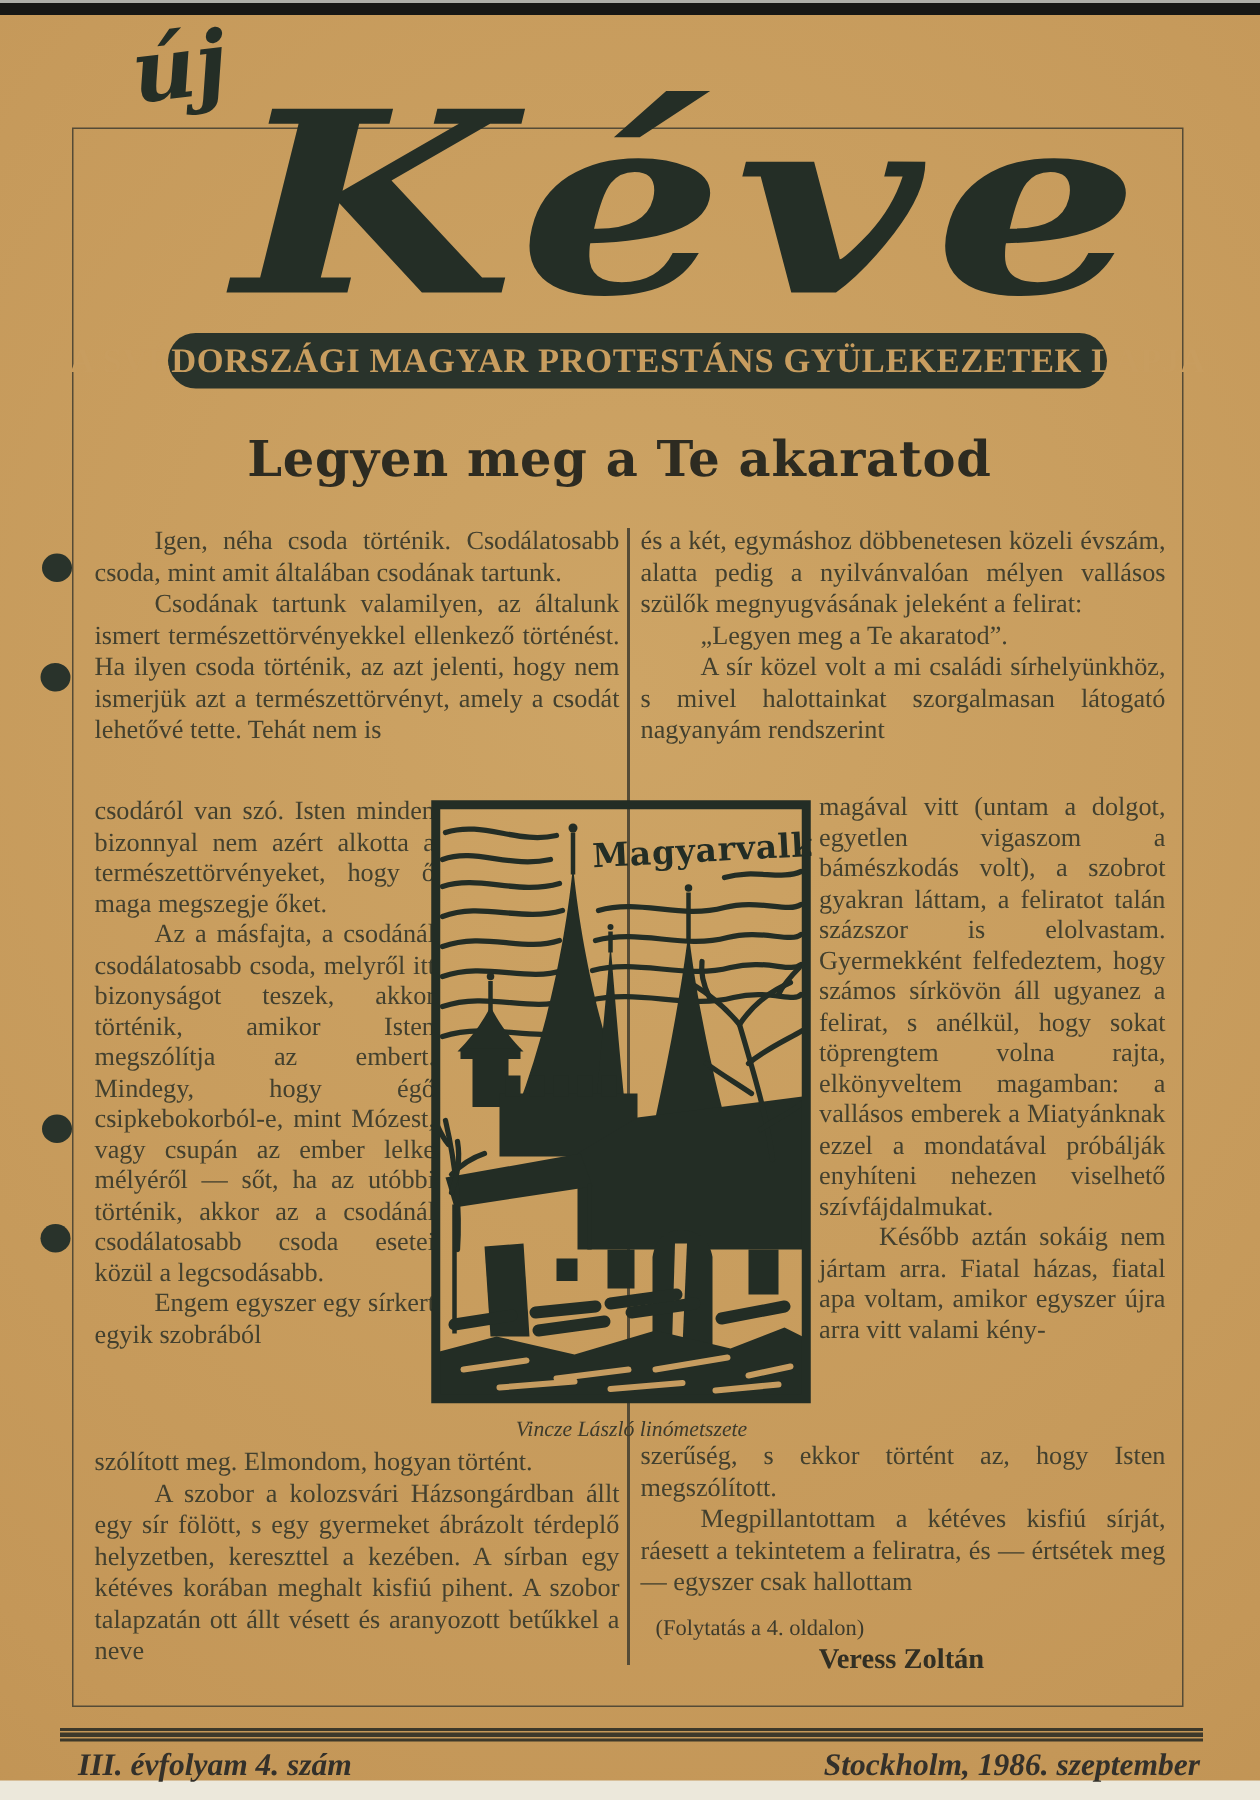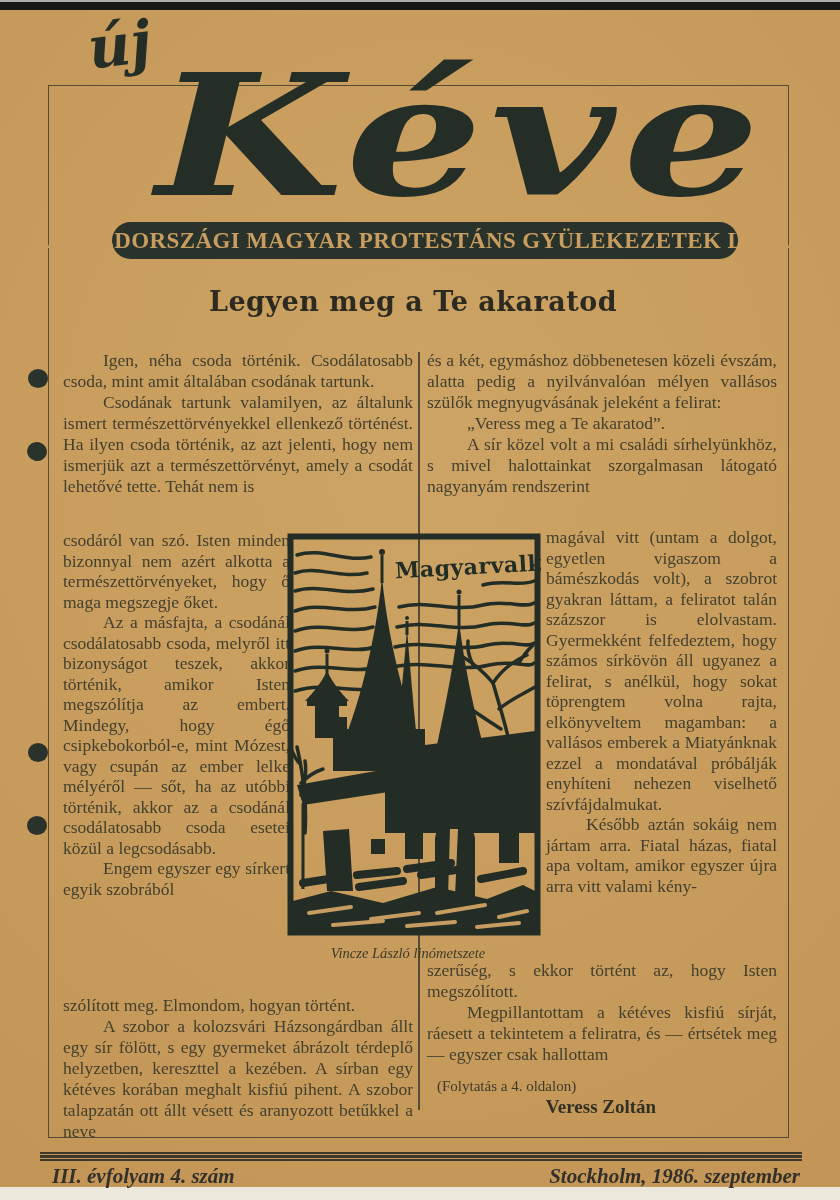--- a/index.html
+++ b/index.html
@@ -29,38 +29,38 @@
   .banner{
     position:absolute;left:112px;top:222px;width:626px;height:37px;z-index:3;
     background:#29332b;border-radius:19px;
     display:flex;align-items:center;justify-content:center;
     color:#c89d5f;font-weight:bold;font-size:23px;letter-spacing:.4px;
     font-family:"Liberation Serif",serif;white-space:nowrap;
   }
   
   .headline{
     position:absolute;left:63px;top:286px;width:700px;text-align:center;z-index:2;
-    font-family:"DejaVu Serif",serif;font-weight:bold;font-size:27px;color:#2d2b21;letter-spacing:.5px;
+    font-family:"DejaVu Serif",serif;font-weight:bold;font-size:33px;color:#2d2b21;letter-spacing:.5px;
   }
   
   .tb{position:absolute;z-index:2;}
   .tb p{margin:0;text-align:justify;font-size:17.5px;line-height:21px;color:#43402e;}
   .tb.narrow p{line-height:20.5px;}
   .tb p.ind{text-indent:40px;}
   .lt-wide-top{left:63px;top:350px;width:350px;}
   .lt-narrow{left:63px;top:530px;width:227px;}
-  .lt-wide-bot{left:63px;top:964px;width:350px;margin-top:31px;}
+  .lt-wide-bot{left:63px;top:964px;width:350px;}
   .rt-wide-top{left:427px;top:350px;width:350px;}
   .rt-narrow{left:546px;top:527px;width:231px;}
   .rt-wide-bot{left:427px;top:960px;width:350px;}
   .col-divider{position:absolute;left:418px;top:352px;width:1.5px;height:758px;background:#554b36;z-index:1;}
   
   .illu{position:absolute;left:287px;top:533px;width:254px;height:403px;z-index:2;}
   .illu-caption{
-    position:absolute;left:243px;top:945px;width:330px;text-align:center;z-index:2;
+    position:absolute;left:256px;top:945px;width:330px;text-align:center;z-index:2;
     font-style:italic;font-size:14.5px;color:#3d3a2b;
   }
   
   .cont-note{position:absolute;left:437px;top:1078px;width:310px;text-align:left;font-size:15px;color:#3d3a2b;z-index:2;}
   .author{position:absolute;left:427px;top:1096px;width:348px;text-align:center;font-weight:bold;font-size:19px;color:#322f23;z-index:2;}
   
   .triple-rule{position:absolute;left:40px;top:1152px;width:762px;height:9px;border-top:2px solid #3c382a;border-bottom:2px solid #3c382a;box-sizing:border-box;z-index:2;}
   .triple-rule::after{content:"";display:block;height:3px;margin-top:1px;background:#3c382a;}
   .footer-issue,.footer-date{
     position:absolute;top:1164px;font-weight:bold;font-style:italic;font-size:21px;color:#33302a;z-index:2;
@@ -105,21 +105,21 @@
     <p class="ind">Az a másfajta, a csodánál csodálatosabb csoda, melyről itt bizonyságot teszek, akkor történik, amikor Isten megszólítja az embert. Mindegy, hogy égő csipkebokorból-e, mint Mózest, vagy csupán az ember lelke mélyéről — sőt, ha az utóbbi történik, akkor az a csodánál csodálatosabb csoda esetei közül a legcsodásabb.</p>
     <p class="ind">Engem egyszer egy sírkert egyik szobrából</p>
   </div>
   <div class="tb lt-wide-bot">
     <p>szólított meg. Elmondom, hogyan történt.</p>
     <p class="ind">A szobor a kolozsvári Házsongárdban állt egy sír fölött, s egy gyermeket ábrázolt térdeplő helyzetben, kereszttel a kezében. A sírban egy kétéves korában meghalt kisfiú pihent. A szobor talapzatán ott állt vésett és aranyozott betűkkel a neve</p>
   </div>
 
   <div class="tb rt-wide-top">
     <p>és a két, egymáshoz döbbenetesen közeli évszám, alatta pedig a nyilvánvalóan mélyen vallásos szülők megnyugvásának jeleként a felirat:</p>
-    <p class="ind">„Veress meg a Te akaratod”.</p>
+    <p class="ind">„Legyen meg a Te akaratod”.</p>
     <p class="ind">A sír közel volt a mi családi sírhelyünkhöz, s mivel halottainkat szorgalmasan látogató nagyanyám rendszerint</p>
   </div>
   <div class="tb narrow rt-narrow">
     <p>magával vitt (untam a dolgot, egyetlen vigaszom a bámészkodás volt), a szobrot gyakran láttam, a feliratot talán százszor is elolvastam. Gyermekként felfedeztem, hogy számos sírkövön áll ugyanez a felirat, s anélkül, hogy sokat töprengtem volna rajta, elkönyveltem magamban: a vallásos emberek a Miatyánknak ezzel a mondatával próbálják enyhíteni nehezen viselhető szívfájdalmukat.</p>
     <p class="ind">Később aztán sokáig nem jártam arra. Fiatal házas, fiatal apa voltam, amikor egyszer újra arra vitt valami kény-</p>
   </div>
   <div class="tb rt-wide-bot">
     <p>szerűség, s ekkor történt az, hogy Isten megszólított.</p>
     <p class="ind">Megpillantottam a kétéves kisfiú sírját, ráesett a tekintetem a feliratra, és — értsétek meg — egyszer csak hallottam</p>
   </div>

